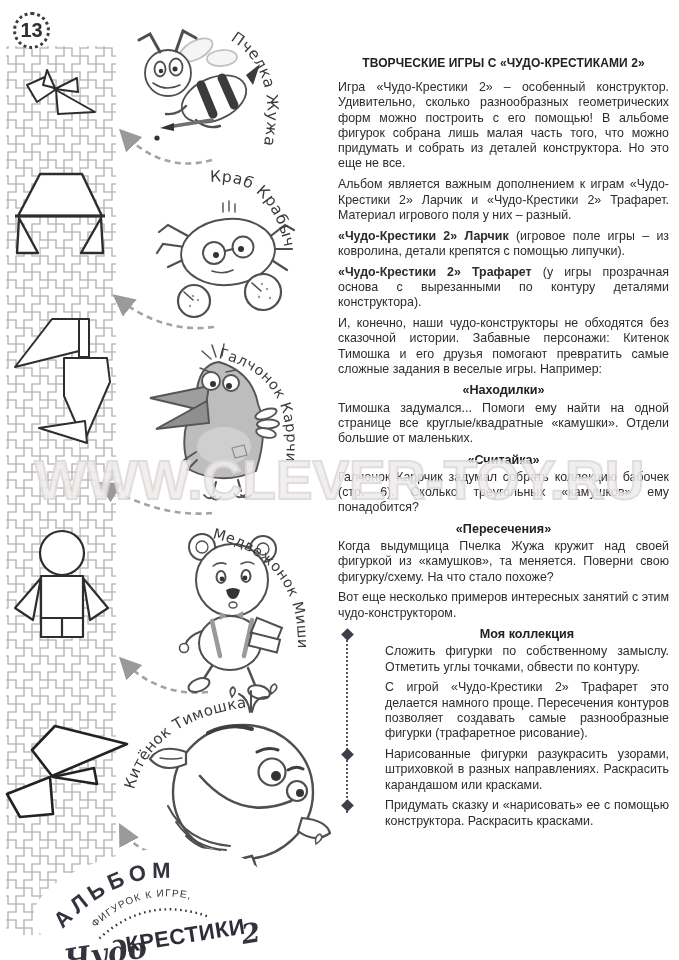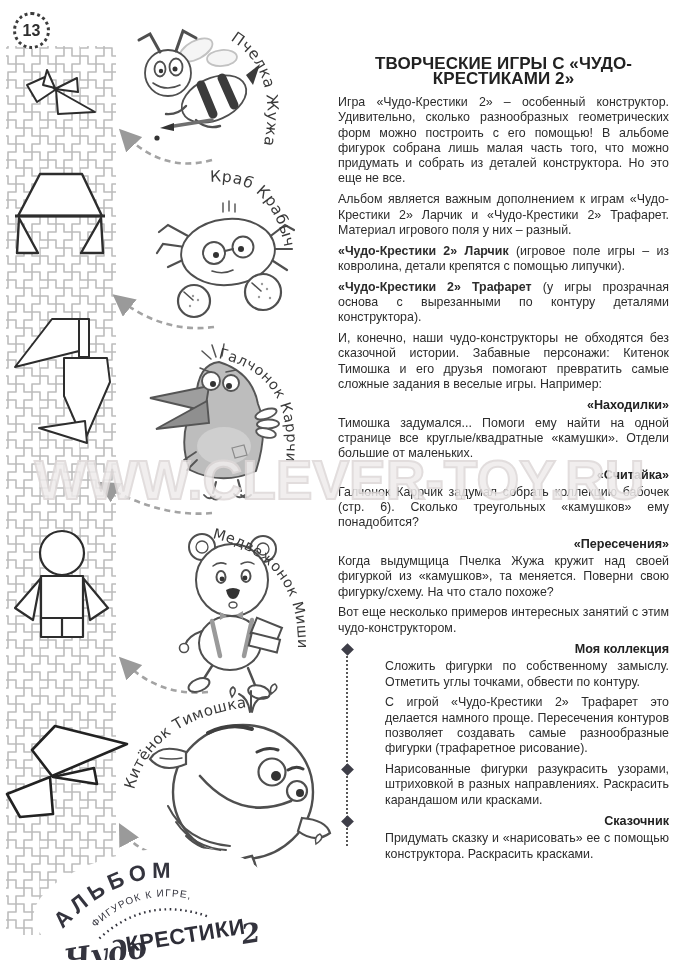--- a/index.html
+++ b/index.html
@@ -5,32 +5,32 @@
   html,body{margin:0;padding:0;}
   body{
     width:679px;height:960px;background:#ffffff;position:relative;overflow:hidden;
     font-family:"Liberation Sans",sans-serif;color:#2c2c2c;
   }
   .art{position:absolute;left:0;top:0;z-index:1;}
   .pageno{
     position:absolute;left:13px;top:12px;width:31px;height:31px;
     border:3px dotted #3c3c3c;border-radius:50%;z-index:3;
     display:flex;align-items:center;justify-content:center;
-    font-weight:bold;font-size:16px;color:#2e2e2e;background:#fff;
+    font-weight:bold;font-size:20px;color:#2e2e2e;background:#fff;
   }
   .article{
     position:absolute;left:338px;top:56px;width:331px;z-index:2;
     font-size:12.4px;line-height:15.3px;text-align:justify;
   }
   .article h1{
-    font-size:17px;line-height:15px;text-align:center;margin:0 0 9px 0;
+    font-size:12px;line-height:15px;text-align:center;margin:0 0 9px 0;
     color:#222;letter-spacing:.1px;
   }
   .article p{margin:0 0 5.5px 0;}
-  .article h3{font-size:12.6px;margin:6px 0 2px 0;text-align:right;color:#222;}
+  .article h3{font-size:12.6px;margin:6px 0 2px 0;text-align:center;color:#222;}
   .it{}
   .acts{position:relative;padding-left:47px;margin:2px 0 4px 0;}
   .rail{position:absolute;left:8px;top:10px;bottom:16px;border-left:2.6px dotted #565656;}
   .act{position:relative;}
   .diamond{position:absolute;left:-42px;top:3px;width:9px;height:9px;background:#3e3e48;transform:rotate(45deg);}
   .note:empty{display:none;}
   .wm{
     position:absolute;top:448px;left:-10px;width:699px;text-align:center;z-index:6;
     font-weight:bold;font-size:55px;letter-spacing:0px;white-space:nowrap;
     color:#efecec;-webkit-text-stroke:2px #ddd8d8;pointer-events:none;opacity:.85;
@@ -280,21 +280,20 @@
       <p>Сложить фигурки по собственному замыслу. Отметить углы точками, обвести по контуру.</p>
       <p class="it note">С игрой «Чудо-Крестики 2» Трафарет это делается намного проще. Пересечения контуров позволяет создавать самые разнообразные фигурки (трафаретное рисование).</p>
     </div>
     <div class="act">
       <span class="diamond"></span>
       <p>Нарисованные фигурки разукрасить узорами, штриховкой в разных направлениях. Раскрасить карандашом или красками.</p>
 
     </div>
     <div class="act">
       <span class="diamond"></span>
-      <h3>Сказочник</h3>
       <p>Придумать сказку и «нарисовать» ее с помощью конструктора. Раскрасить красками.</p>
 
     </div>
   </div>
 
 </div>
 
 <div class="wm">WWW.CLEVER-TOY.RU</div>
 
 </body></html>

